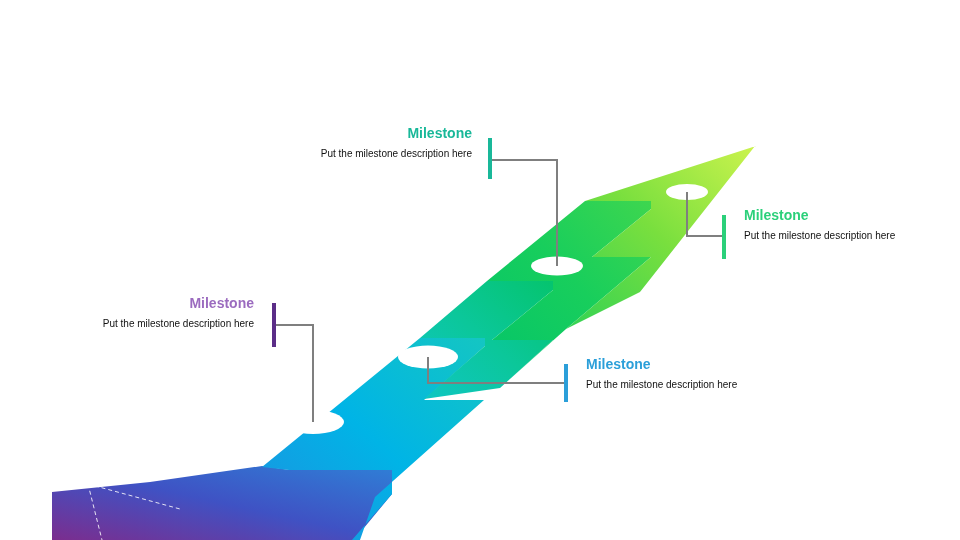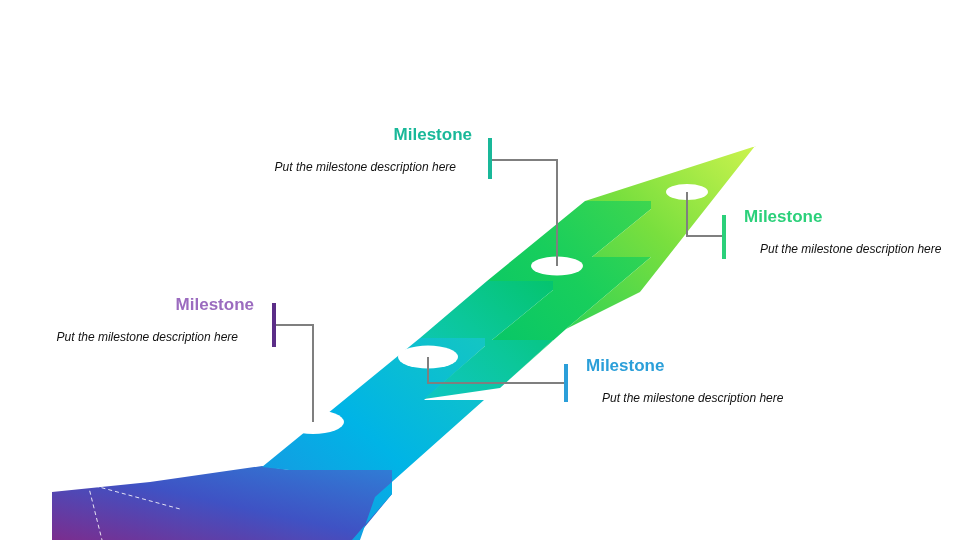--- a/index.html
+++ b/index.html
@@ -20,34 +20,33 @@
     position: absolute;
     left: 0;
     top: 0;
     width: 960px;
     height: 540px;
   }
   .callout {
     position: absolute;
   }
   .callout-title {
-    font-size: 17px;
+    font-size: 14px;
     font-weight: bold;
     line-height: 1.1;
     white-space: nowrap;
     margin: 0 0 7px 0;
   }
   .callout-desc {
-    font-size: 12px;
+    font-size: 10px;
     font-weight: normal;
     color: #111111;
     line-height: 1.1;
     white-space: nowrap;
-    margin: 16px;
-    font-style: italic;
+    margin: 0;
   }
   .callout.align-right {
     text-align: right;
   }
   .callout.align-left {
     text-align: left;
   }
   .accent-bar {
     position: absolute;
     width: 4px;

